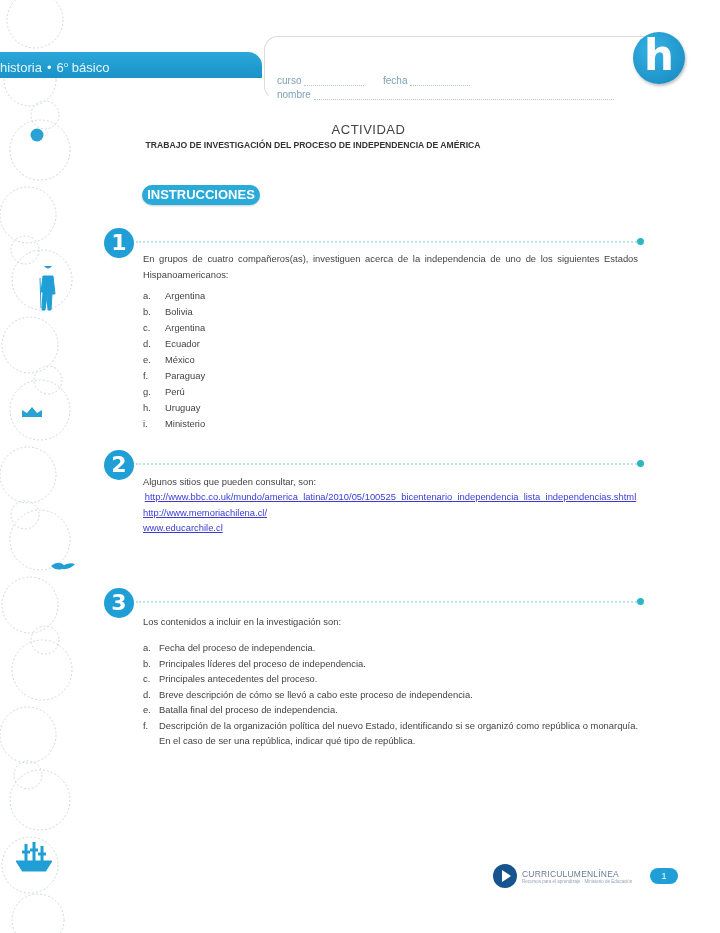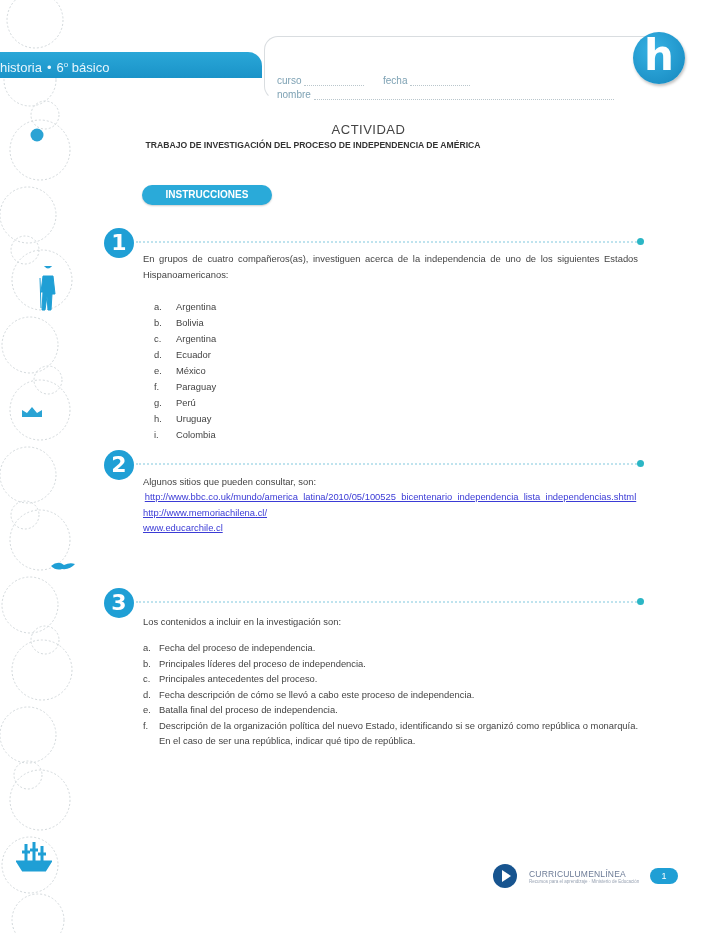--- a/index.html
+++ b/index.html
@@ -28,45 +28,45 @@
   .logo-h {
     position: absolute; left: 633px; top: 32px; width: 52px; height: 52px; border-radius: 50%;
     background: radial-gradient(circle at 40% 35%, #36b2e4, #1586bd);
     box-shadow: 1px 2px 3px rgba(0,0,0,0.25);
     color: #fff; font-weight: bold; font-size: 42px; line-height: 48px; text-align: center;
     font-family: "DejaVu Sans", sans-serif;
   }
   .title { position: absolute; left: 0; width: 720px; top: 122px; text-align: center; font-size: 13px; color: #444; letter-spacing: 0.5px; padding-left: 17px; box-sizing: border-box; }
   .subtitle { position: absolute; left: 0; width: 596px; top: 140px; text-align: center; font-size: 8.6px; font-weight: bold; color: #333; padding-left: 30px; box-sizing: border-box; }
   .pill {
-    position: absolute; left: 142px; top: 185px; width: 130px; height: 20px; border-radius: 10px;
-    background: #2aaad9; color: #fff; font-size: 10px; font-weight: bold; line-height: 20px; text-align: center;
+    position: absolute; left: 142px; top: 185px; width: 118px; height: 20px; border-radius: 10px;
+    background: #2aaad9; color: #fff; font-size: 13px; font-weight: bold; line-height: 20px; text-align: center;
     box-shadow: 0 1px 2px rgba(0,0,0,0.2);
   }
   .section-head { position: absolute; left: 104px; width: 540px; height: 30px; }
   .num-badge {
     position: absolute; left: 0; top: 0; width: 30px; height: 30px; border-radius: 50%;
     background: #1f9fd5; color: #fff; font-size: 22px; font-weight: bold; text-align: center; line-height: 30px;
     font-family: "DejaVu Sans", sans-serif;
   }
   .head-rule { position: absolute; left: 32px; right: 4px; top: 13px; border-top: 2px dotted #bfe3ee; }
   .head-dot { position: absolute; right: 0; top: 10px; width: 7px; height: 7px; border-radius: 50%; background: #2bb6c5; }
   .body-text { position: absolute; left: 143px; width: 495px; font-size: 9.4px; line-height: 15.5px; color: #444; text-align: justify; }
-  .list { position: absolute; left: 143px; margin: 11px; padding: 0; list-style: none; font-size: 9.4px; color: #444; }
+  .list { position: absolute; left: 143px; margin: 0; padding: 0; list-style: none; font-size: 9.4px; color: #444; }
   .list li { height: 16px; line-height: 16px; }
   .list .mark { display: inline-block; width: 22px; }
   .list2 { position: absolute; left: 143px; width: 495px; margin: 0; padding: 0; list-style: none; font-size: 9.4px; color: #444; line-height: 15.5px; }
   .list2 li { display: flex; text-align: justify; }
   .list2 .mark { flex: 0 0 16px; }
   .link { color: #3b3bd6; text-decoration: underline; font-size: 9.4px; line-height: 15.5px; display: block; }
   .links { position: absolute; left: 143px; width: 495px; }
   .footer-logo { position: absolute; left: 493px; top: 864px; display: flex; align-items: center; }
   .play-icon { width: 24px; height: 24px; border-radius: 50%; background: #17548f; position: relative; }
   .play-icon::after { content: ""; position: absolute; left: 9px; top: 6px; border-left: 9px solid #fff; border-top: 6px solid transparent; border-bottom: 6px solid transparent; }
-  .footer-text { margin-left: 12px; }
+  .footer-text { margin-left: 5px; }
   .footer-brand { font-size: 8.5px; color: #6c7b96; letter-spacing: 0.2px; }
   .footer-tag { font-size: 4.5px; color: #9aa4b4; }
   .page-num { position: absolute; left: 650px; top: 868px; width: 28px; height: 16px; border-radius: 8px; background: #1f9fd5; color: #fff; font-size: 9px; text-align: center; line-height: 16px; }
 </style>
 </head>
 <body>
 
 <div class="deco-strip">
   <svg viewBox="0 0 80 933" xmlns="http://www.w3.org/2000/svg">
     <g fill="none" stroke="#d3d9dc" stroke-width="1" stroke-dasharray="2 2">
@@ -144,21 +144,21 @@
 <div class="body-text" style="top:251px;">En grupos de cuatro compañeros(as), investiguen acerca de la independencia de uno de los siguientes Estados Hispanoamericanos:</div>
 <ul class="list" style="top:288px;">
   <li><span class="mark">a.</span><span>Argentina</span></li>
   <li><span class="mark">b.</span><span>Bolivia</span></li>
   <li><span class="mark">c.</span><span>Argentina</span></li>
   <li><span class="mark">d.</span><span>Ecuador</span></li>
   <li><span class="mark">e.</span><span>México</span></li>
   <li><span class="mark">f.</span><span>Paraguay</span></li>
   <li><span class="mark">g.</span><span>Perú</span></li>
   <li><span class="mark">h.</span><span>Uruguay</span></li>
-  <li><span class="mark">i.</span><span>Colombia</span></li>
+  <li><span class="mark">i.</span><span>Ministerio</span></li>
 </ul>
 
 <div class="section-head" style="top:450px;">
   <div class="num-badge">2</div>
   <div class="head-rule"></div>
   <div class="head-dot"></div>
 </div>
 <div class="body-text" style="top:474px;">Algunos sitios que pueden consultar, son:</div>
 <div class="links" style="top:489px;">
   <a class="link" style="word-break:break-all;text-align:center;">http://www.bbc.co.uk/mundo/america_latina/2010/05/100525_bicentenario_independencia_lista_independencias.shtml</a>
@@ -180,21 +180,21 @@
   <li>
       <span class="mark">b.</span>
       <span>Principales líderes del proceso de independencia.</span>
     </li>
   <li>
       <span class="mark">c.</span>
       <span>Principales antecedentes del proceso.</span>
     </li>
   <li>
       <span class="mark">d.</span>
-      <span>Fecha descripción de cómo se llevó a cabo este proceso de independencia.</span>
+      <span>Breve descripción de cómo se llevó a cabo este proceso de independencia.</span>
     </li>
   <li>
       <span class="mark">e.</span>
       <span>Batalla final del proceso de independencia.</span>
     </li>
   <li>
       <span class="mark">f.</span>
       <span>Descripción de la organización política del nuevo Estado, identificando si se organizó como república o monarquía. En el caso de ser una república, indicar qué tipo de república.</span>
     </li>
 </ul>

